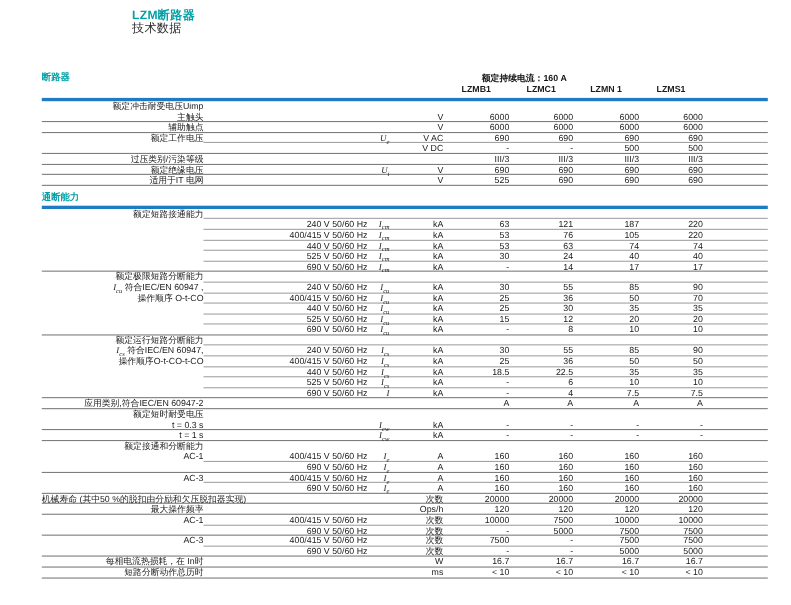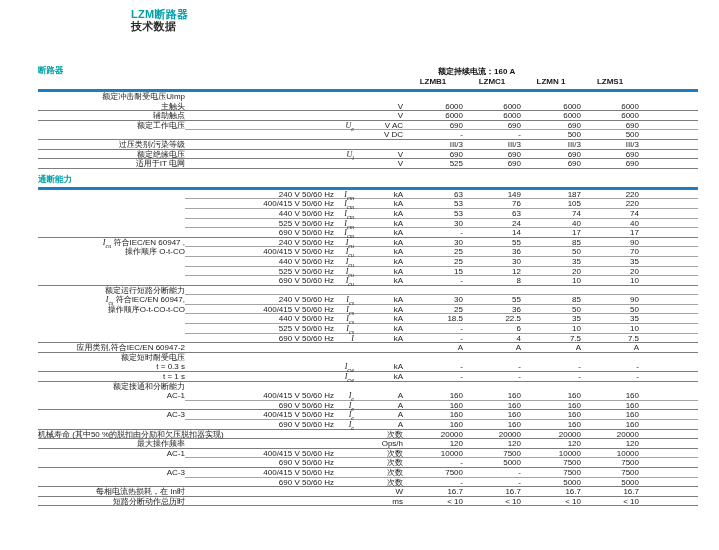--- a/index.html
+++ b/index.html
@@ -12,23 +12,23 @@
   *{margin:0;padding:0;box-sizing:border-box;}
   html,body{background:#ffffff;}
   .page{
     position:relative;
     width:719px;height:550px;
     background:#ffffff;
     font-family:"Liberation Sans",sans-serif;
     color:var(--ink);
     overflow:hidden;
   }
-  .doc-title{position:absolute;left:131px;top:8px;line-height:12px;}
+  .doc-title{position:absolute;left:120px;top:8px;line-height:12px;}
   .doc-title .t1{color:var(--teal);font-weight:bold;font-size:11px;letter-spacing:.3px;}
-  .doc-title .t2{color:#2b2b2b;font-weight:bold;font-size:11px;letter-spacing:.3px;}
+  .doc-title .t2{color:#2b2b2b;font-weight:normal;font-size:11px;letter-spacing:.3px;}
 
   .tablewrap{position:absolute;left:38px;top:66px;width:660px;}
 
   .sec-head{display:flex;align-items:flex-end;height:11px;font-size:8px;}
   .sec-title{color:var(--teal);font-weight:bold;font-size:8.5px;}
   .sec-head .sec-title{width:365px;flex:none;}
   .rated{font-weight:bold;font-size:8px;color:#111;margin-left:35px;}
   .models{display:flex;height:11px;padding-left:365px;font-size:8px;font-weight:bold;}
   .models span{flex:none;text-align:center;}
   .blue-rule{height:3px;background:var(--rule-blue);margin-top:1px;}
@@ -171,27 +171,35 @@
     <div class="sec2-gap"></div>
 
     <div class="sec-head">
       <span class="sec-title">通断能力</span>
     </div>
 
     <div class="blue-rule"></div>
 
     <div class="rows" id="rows2">
         <div class="row">
+          <span class="c-label">额定短路接通能力</span>
+          <span class="rest bp">
+            <span class="c-sub"></span>
+            <span class="c-sym"></span>
+            <span class="c-unit"></span>
+          </span>
+        </div>
+        <div class="row">
           <span class="c-label"></span>
           <span class="rest bp">
             <span class="c-sub">240 V 50/60 Hz</span>
             <span class="c-sym"><i>I</i><sub>cm</sub></span>
             <span class="c-unit">kA</span>
             <span class="c-val" style="width: 60px;">63</span>
-            <span class="c-val" style="width: 58px;">149</span>
+            <span class="c-val" style="width: 58px;">121</span>
             <span class="c-val" style="width: 60px;">187</span>
             <span class="c-val" style="width: 58px;">220</span>
           </span>
         </div>
         <div class="row">
           <span class="c-label"></span>
           <span class="rest bp">
             <span class="c-sub">400/415 V 50/60 Hz</span>
             <span class="c-sym"><i>I</i><sub>cm</sub></span>
             <span class="c-unit">kA</span>
@@ -228,20 +236,28 @@
         <div class="row bf">
           <span class="c-label"></span>
           <span class="rest">
             <span class="c-sub">690 V 50/60 Hz</span>
             <span class="c-sym"><i>I</i><sub>cm</sub></span>
             <span class="c-unit">kA</span>
             <span class="c-val" style="width: 60px;">-</span>
             <span class="c-val" style="width: 58px;">14</span>
             <span class="c-val" style="width: 60px;">17</span>
             <span class="c-val" style="width: 58px;">17</span>
+          </span>
+        </div>
+        <div class="row">
+          <span class="c-label">额定极限短路分断能力</span>
+          <span class="rest bp">
+            <span class="c-sub"></span>
+            <span class="c-sym"></span>
+            <span class="c-unit"></span>
           </span>
         </div>
         <div class="row">
           <span class="c-label"><span class="lsym"><i>I</i><sub>cu</sub></span> 符合IEC/EN 60947 ,</span>
           <span class="rest bp">
             <span class="c-sub">240 V 50/60 Hz</span>
             <span class="c-sym"><i>I</i><sub>cu</sub></span>
             <span class="c-unit">kA</span>
             <span class="c-val" style="width: 60px;">30</span>
             <span class="c-val" style="width: 58px;">55</span>

